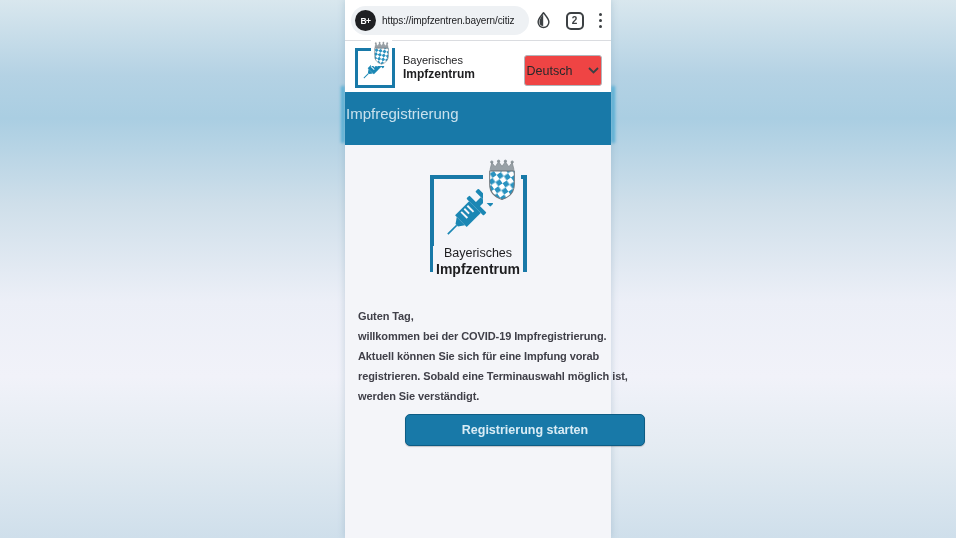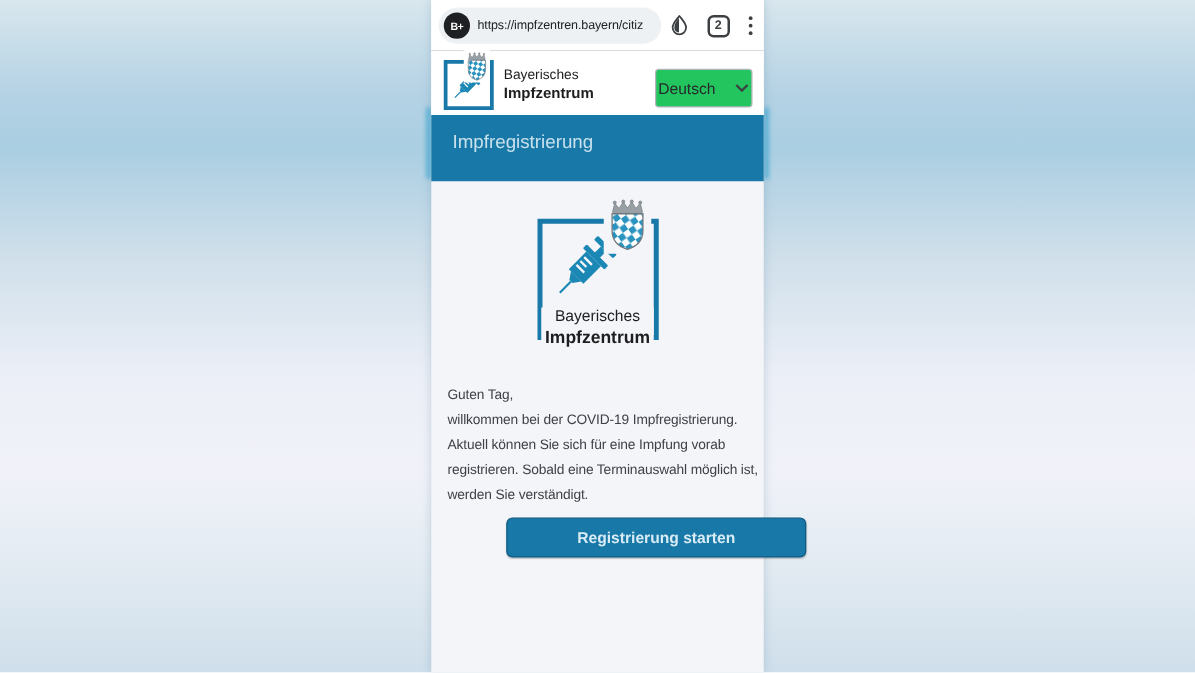--- a/index.html
+++ b/index.html
@@ -29,39 +29,39 @@
 
   
   .site-header { position:relative; height:51px; background:#ffffff; }
   .logo-frame { position:absolute; border:3px solid #1879a8; }
   .logo-mini { left:10px; top:7px; width:40px; height:40px; }
   .logo-mini .syr { position:absolute; left:-1px; top:1px; width:33px; height:33px; }
   .logo-mini .crest { position:absolute; left:13px; top:-11px; width:21px; height:26px; background:#fff; padding:0 1px; }
   .site-title { position:absolute; left:58px; top:12px; color:#1e1e20; line-height:14px; }
   .site-title .t1 { font-size:11px; }
   .site-title .t2 { font-size:12px; font-weight:700; }
-  .lang-btn { position:absolute; right:9px; top:14px; width:78px; height:31px; background:#22c55e;
+  .lang-btn { position:absolute; right:9px; top:14px; width:78px; height:31px; background:#ef4444;
     border:1px solid #b0b6bb; border-radius:3px; display:flex; align-items:center; justify-content:center; gap:16px;
     font-size:12.5px; color:#27292b; cursor:pointer; }
 
   
-  .banner { height:53px; background:#1879a8; padding:13px 0 0 17px; }
+  .banner { height:53px; background:#1879a8; padding:13px 0 0 1px; }
   .banner span { font-size:15px; color:#c9e1ed; }
 
   
   .content { position:relative; height:393px; padding:0 13px; }
   .logo-card { position:relative; width:97px; height:97px; border-width:4px; margin:30px auto 0; }
   .logo-card .syr { position:absolute; left:1px; top:6px; width:62px; height:62px; }
   .logo-card .crest { position:absolute; left:49px; top:-23px; width:38px; height:47px; background:#f4f5f9; padding:0 2px; }
   .wordmark { position:absolute; left:50%; bottom:-9px; transform:translateX(-50%); background:#f4f5f9;
     padding:0 3px; text-align:center; color:#1e1e20; white-space:nowrap; }
   .wordmark .w1 { font-size:12.5px; line-height:15px; }
   .wordmark .w2 { font-size:14px; font-weight:700; line-height:16px; }
 
-  .para { font-size:11px; line-height:20px; letter-spacing:-.1px; color:#404049; white-space:pre; }
+  .para { font-size:11px; line-height:20px; letter-spacing:-.1px; color:#404049; white-space:pre;font-weight:bold; }
   .p1 { margin-top:34px; }
   .p2 { margin-top:2px; }
 
   .cta { margin-top:8px; width:100%; height:32px; background:#1879a8; border:1px solid #0d5c84; border-radius:5px;
     font-family:"Liberation Sans", sans-serif; font-size:12.5px; font-weight:700; color:#d9ecf5;
     display:flex; align-items:center; justify-content:center; cursor:pointer; box-shadow:0 1px 1px rgba(0,0,0,.2);margin-left:47px; }
 </style>
 </head>
 <body>
 

